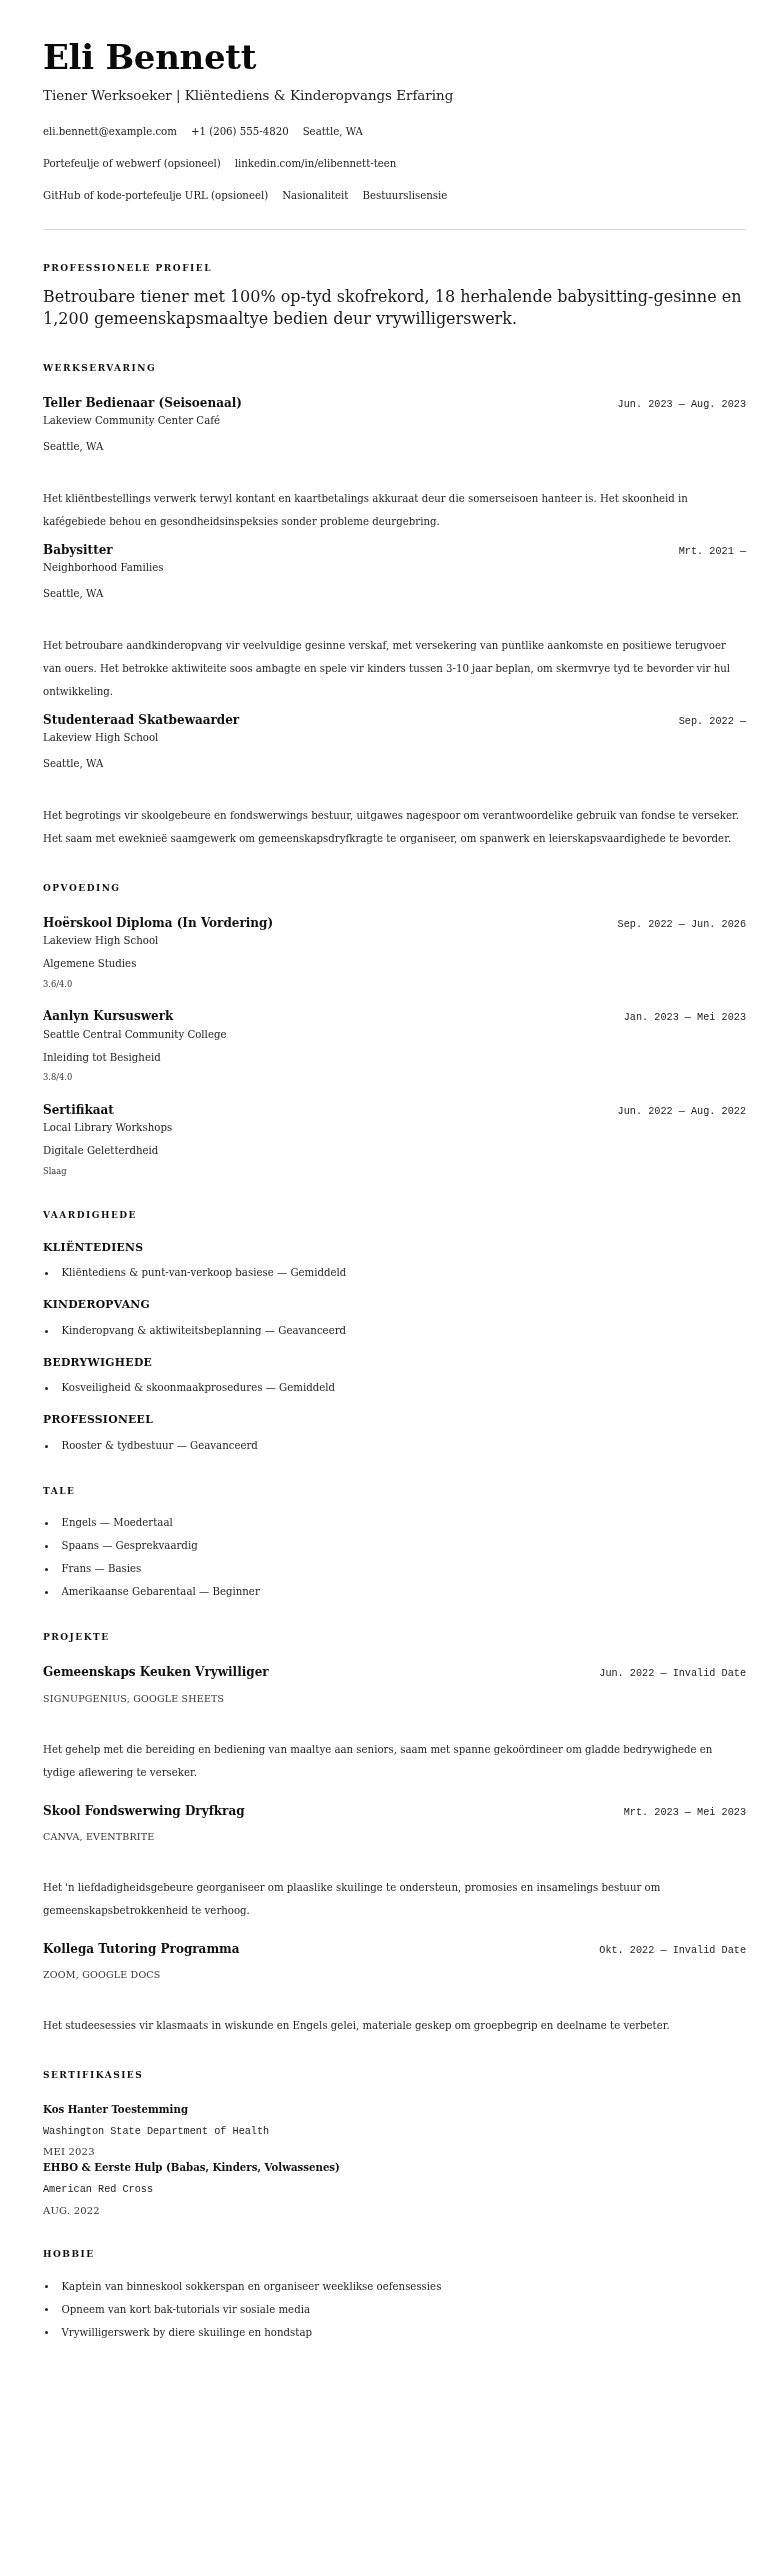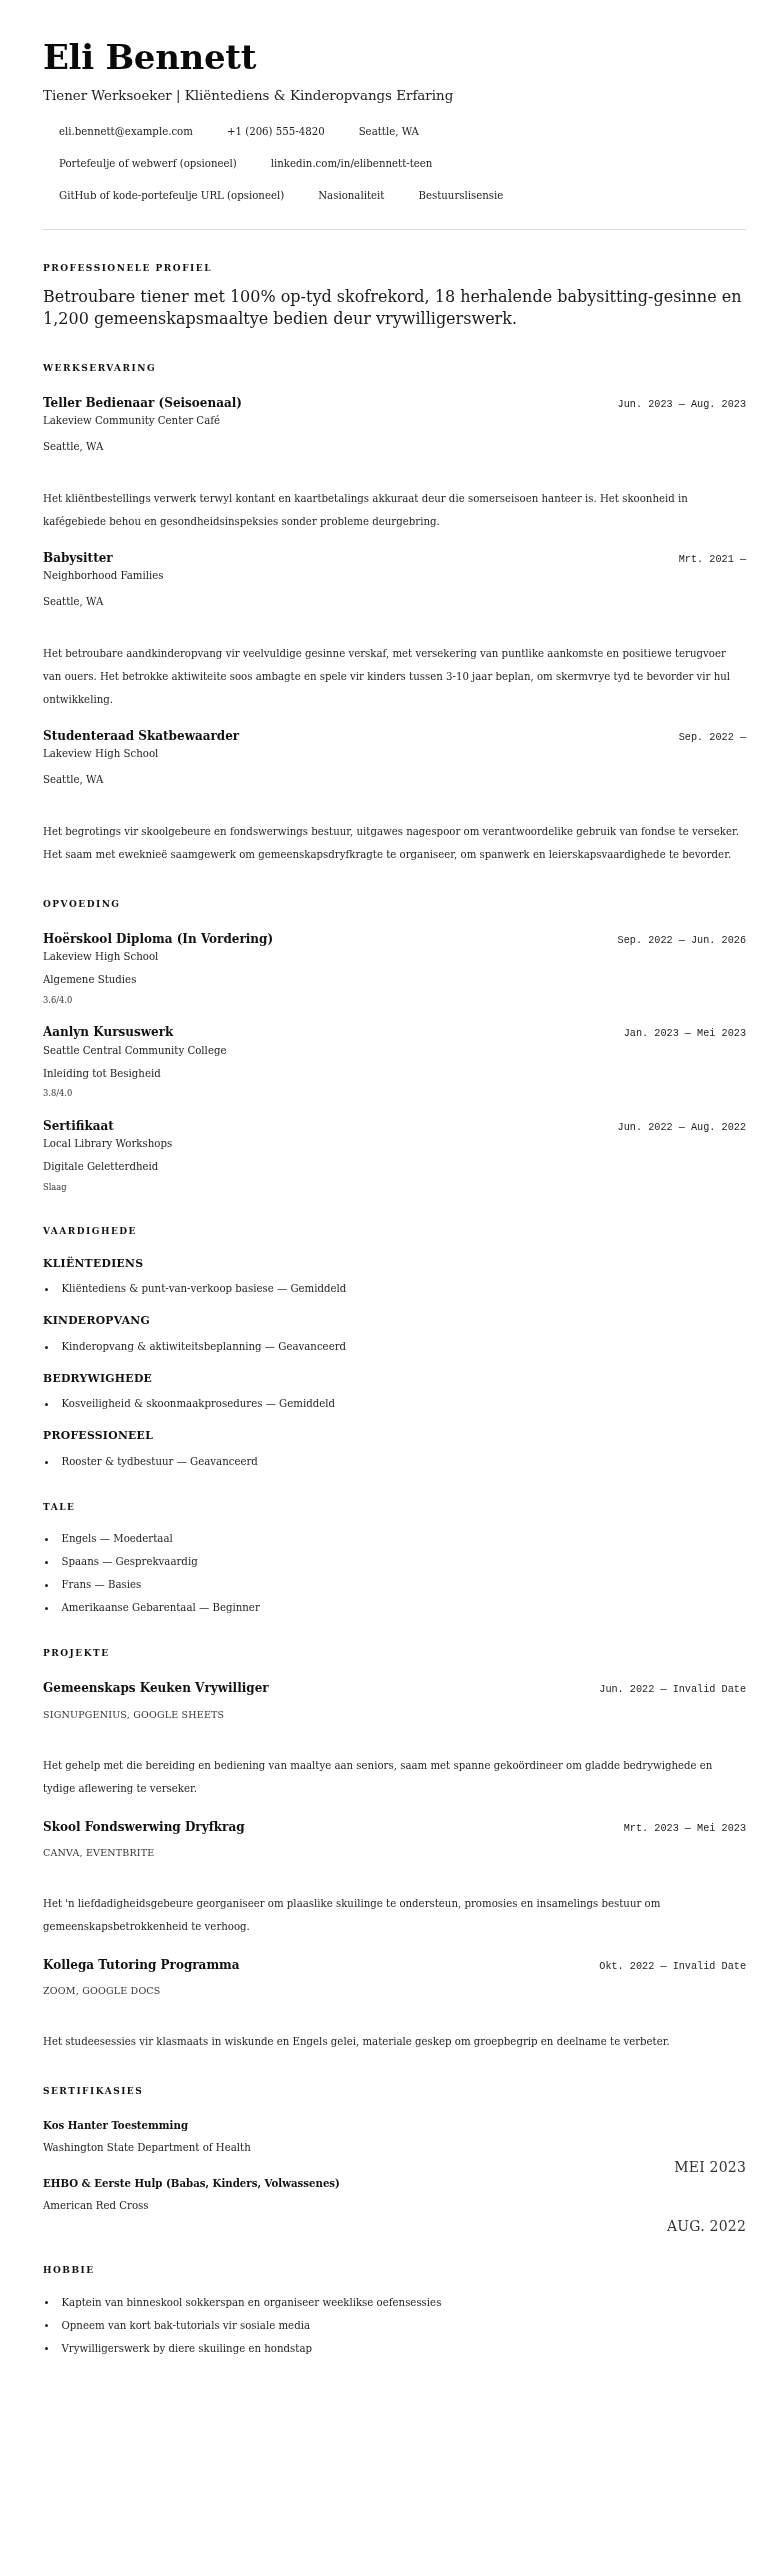--- a/index.html
+++ b/index.html
@@ -6,36 +6,36 @@
   html, body { background: #ffffff; }
   body {
     width: 764px;
     min-height: 2576px;
     font-family: "DejaVu Serif", serif;
     color: #1a1a1a;
   }
   .page { padding: 37px 18px 38px 43px; }
   .name { font-size: 34px; font-weight: bold; color: #0a0a0a; line-height: 1.2; letter-spacing: -0.3px; }
   .headline { font-size: 13.4px; color: #222; margin-top: 9px; line-height: 1.3; }
-  .contact-row { display: flex; flex-wrap: wrap; gap: 0 34px; font-size: 10.2px; color: #222; margin-left: 16px; }
+  .contact-row { display: flex; flex-wrap: wrap; gap: 0 14px; font-size: 10.2px; color: #222; }
   .contact-row.first { margin-top: 20.4px; }
   .contact-row + .contact-row { margin-top: 18px; }
   .contact-row span { line-height: 14px; }
   .divider { height: 1.3px; background: #d9d9de; margin-top: 26px; }
 
   .section-title {
     font-size: 9px; font-weight: bold; letter-spacing: 1.5px; text-transform: uppercase;
     color: #111; line-height: 11.5px;
   }
   .section { margin-top: 33px; }
   .section.first { margin-top: 33px; }
 
   .profile-text { font-size: 16px; line-height: 22px; color: #1a1a1a; margin-top: 11.5px; }
 
-  .entry { margin-top: 17px; }
+  .entry { margin-top: 9px; }
   .entry.first { margin-top: 20.4px; }
   .entry-head { display: flex; justify-content: space-between; align-items: baseline; }
   .entry-title { font-size: 12px; font-weight: bold; color: #111; line-height: 16.5px; }
   .entry-date { font-size: 10.2px; color: #222; line-height: 14px; white-space: nowrap; font-family: Liberation Mono, monospace; }
   .entry-org { font-size: 10.2px; color: #222; line-height: 14px; margin-top: 2.5px; }
   .entry-loc { font-size: 10.2px; color: #222; line-height: 14px; margin-top: 11.5px; }
   .entry-desc { font-size: 10.2px; color: #1e1e1e; line-height: 23px; margin-top: 33px; }
 
   .edu-line { font-size: 10.2px; color: #222; line-height: 14px; margin-top: 9px; }
   .edu-line.tight { margin-top: 2.5px; }
@@ -55,22 +55,22 @@
   .bullets.tight { margin-top: 19px; }
 
   .proj-tech { font-size: 9.5px; color: #333; letter-spacing: 0.2px; text-transform: uppercase; line-height: 12.7px; margin-top: 11.5px; }
   .proj-desc { font-size: 10.2px; color: #1e1e1e; line-height: 23px; margin-top: 32px; }
   .proj-entry { margin-top: 19px; }
   .proj-entry.first { margin-top: 20.4px; }
 
   .cert-entry { margin-top: 2px; }
   .cert-entry.first { margin-top: 20.4px; }
   .cert-name { font-size: 10.2px; font-weight: bold; color: #111; line-height: 14px; }
-  .cert-org { font-size: 10.2px; color: #222; line-height: 14px; margin-top: 9px; }
-  .cert-date { font-size: 14px; color: #333; line-height: 11.5px; margin-top: 7.6px; text-transform: uppercase; letter-spacing: 0.2px; text-align: right; }
+  .cert-org { font-size: 10.2px; color: #222; line-height: 14px; margin-top: 9px; font-family: Liberation Mono, monospace; }
+  .cert-date { font-size: 10px; color: #333; line-height: 11.5px; margin-top: 7.6px; text-transform: uppercase; letter-spacing: 0.2px; }
 </style>
 </head>
 <body>
 
 <div class="page">
 
   <header>
     <h1 class="name">Eli Bennett</h1>
     <div class="headline">Tiener Werksoeker | Kliëntediens &amp; Kinderopvangs Erfaring</div>
 

